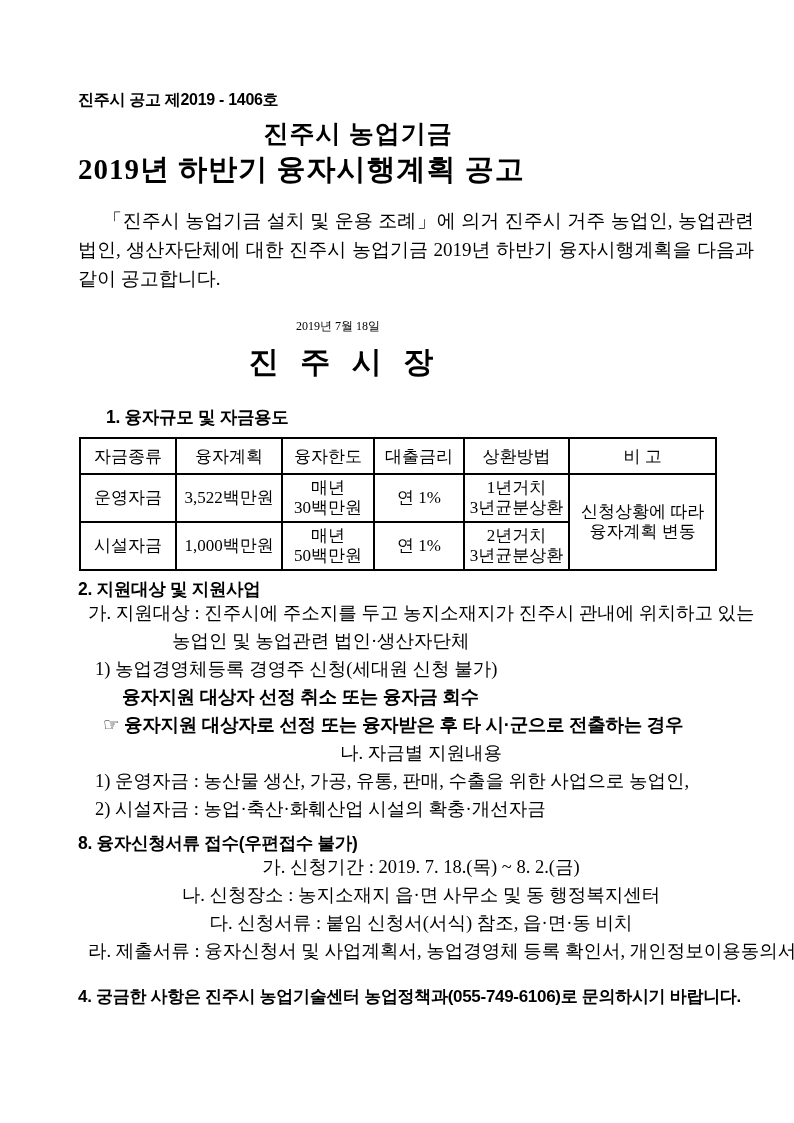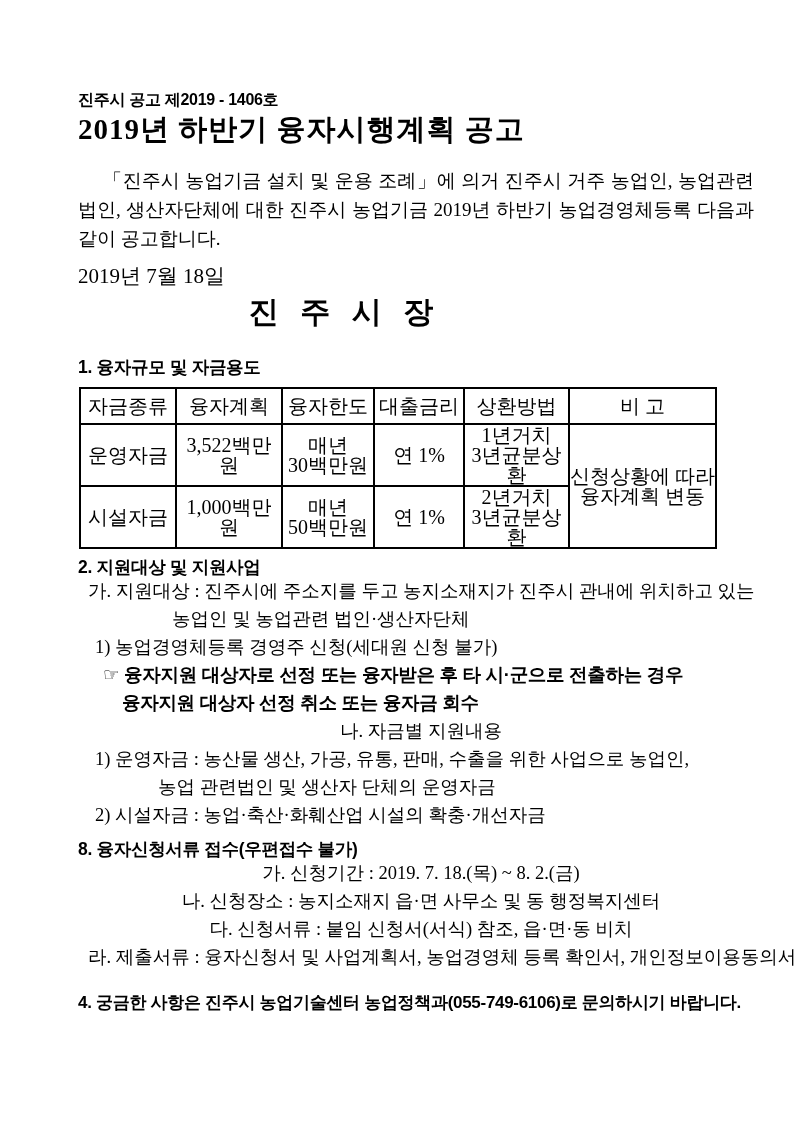--- a/index.html
+++ b/index.html
@@ -25,40 +25,40 @@
   }
   .title2 {
     padding-right:96px;
     font-weight:bold; font-size:29px; line-height:38px; letter-spacing:1px;
   }
   .intro {
     margin-top:18px; font-size:19px; line-height:29px;
     text-align:justify; text-indent:25px; word-break:break-all;
   }
   .date-line {
-    margin-top:12px; padding-right:156px;
-    font-size:21px; line-height:22px;
+    margin-top:22px; text-align:center; padding-right:156px;
+    font-size:12px; line-height:22px;
   }
   .issuer {
     margin-top:6px; text-align:center; padding-right:150px;
     font-size:30px; font-weight:bold; line-height:38px; word-spacing:14px;
   }
   .sec-h {
     font-family:"Liberation Sans","DejaVu Sans",sans-serif;
     font-weight:bold; font-size:17.5px; line-height:20px; letter-spacing:-0.3px;
   }
-  .sec1-h { margin-top:26px; }
+  .sec1-h { margin-top:26px;margin-left:28px; }
   .sec2-h { margin-top:8px; }
   .sec3-h { margin-top:10px; }
 
   table.loan { margin:10px 0 0 1px; border-collapse:collapse; table-layout:fixed; }
   table.loan td {
     border:2px solid #000000;
     text-align:center; vertical-align:middle;
-    font-size:20px; padding:0; overflow:hidden;
+    font-size:17px; padding:0; overflow:hidden;
   }
   table.loan tr.hdr td { height:34px; }
   table.loan tr.data td { height:46px; line-height:20px; }
 
   .ln { font-size:18.5px; line-height:28px; white-space:nowrap; }
   .in-a     { margin-left:10px;text-align:center; }
   .in-acont { margin-left:94px; }
   .in-n     { margin-left:17px; }
   .in-ncont { margin-left:80px; }
   .in-warn, .in-warncont {
@@ -77,23 +77,24 @@
   }
 </style>
 </head>
 <body>
 
 <div class="page">
   <div class="content">
 
     <div class="notice">진주시 공고 제2019 - 1406호</div>
 
+    <div class="title1">진주시 농업기금</div>
     <div class="title2">2019년 하반기 융자시행계획 공고</div>
 
-    <div class="intro">「진주시 농업기금 설치 및 운용 조례」에 의거 진주시 거주 농업인, 농업관련 법인, 생산자단체에 대한 진주시 농업기금 2019년 하반기 농업경영체등록 다음과 같이 공고합니다.</div>
+    <div class="intro">「진주시 농업기금 설치 및 운용 조례」에 의거 진주시 거주 농업인, 농업관련 법인, 생산자단체에 대한 진주시 농업기금 2019년 하반기 융자시행계획을 다음과 같이 공고합니다.</div>
 
     <div class="date-line">2019년 7월 18일</div>
     <div class="issuer">진 주 시 장</div>
 
     <div class="sec-h sec1-h">1. 융자규모 및 자금용도</div>
 
     <table class="loan">
       <colgroup>
         <col style="width:96px">
           <col style="width:106px">
@@ -142,25 +143,24 @@
           </td>
         </tr>
       </tbody>
     </table>
 
     <div class="sec-h sec2-h">2. 지원대상 및 지원사업</div>
     <div class="sec2-list">
       <div class="ln in-a">가. 지원대상 : 진주시에 주소지를 두고 농지소재지가 진주시 관내에 위치하고 있는</div>
       <div class="ln in-acont">농업인 및 농업관련 법인·생산자단체</div>
       <div class="ln in-n">1) 농업경영체등록 경영주 신청(세대원 신청 불가)</div>
+      <div class="ln in-warncont">융자지원 대상자 선정 취소 또는 융자금 회수</div>
       <div class="ln in-warn">☞ 융자지원 대상자로 선정 또는 융자받은 후 타 시·군으로 전출하는 경우</div>
-      <div class="ln in-warncont">융자지원 대상자 선정 취소 또는 융자금 회수</div>
       <div class="ln in-a">나. 자금별 지원내용</div>
       <div class="ln in-n">1) 운영자금 : 농산물 생산, 가공, 유통, 판매, 수출을 위한 사업으로 농업인,</div>
-      <div class="ln in-ncont">농업 관련법인 및 생산자 단체의 운영자금</div>
       <div class="ln in-n">2) 시설자금 : 농업·축산·화훼산업 시설의 확충·개선자금</div>
     </div>
 
     <div class="sec-h sec3-h">8. 융자신청서류 접수(우편접수 불가)</div>
     <div>
       <div class="ln in-a">가. 신청기간 : 2019. 7. 18.(목) ~ 8. 2.(금)</div>
       <div class="ln in-a">나. 신청장소 : 농지소재지 읍·면 사무소 및 동 행정복지센터</div>
       <div class="ln in-a">다. 신청서류 : 붙임 신청서(서식) 참조, 읍·면·동 비치</div>
       <div class="ln in-a">라. 제출서류 : 융자신청서 및 사업계획서, 농업경영체 등록 확인서, 개인정보이용동의서</div>
     </div>

